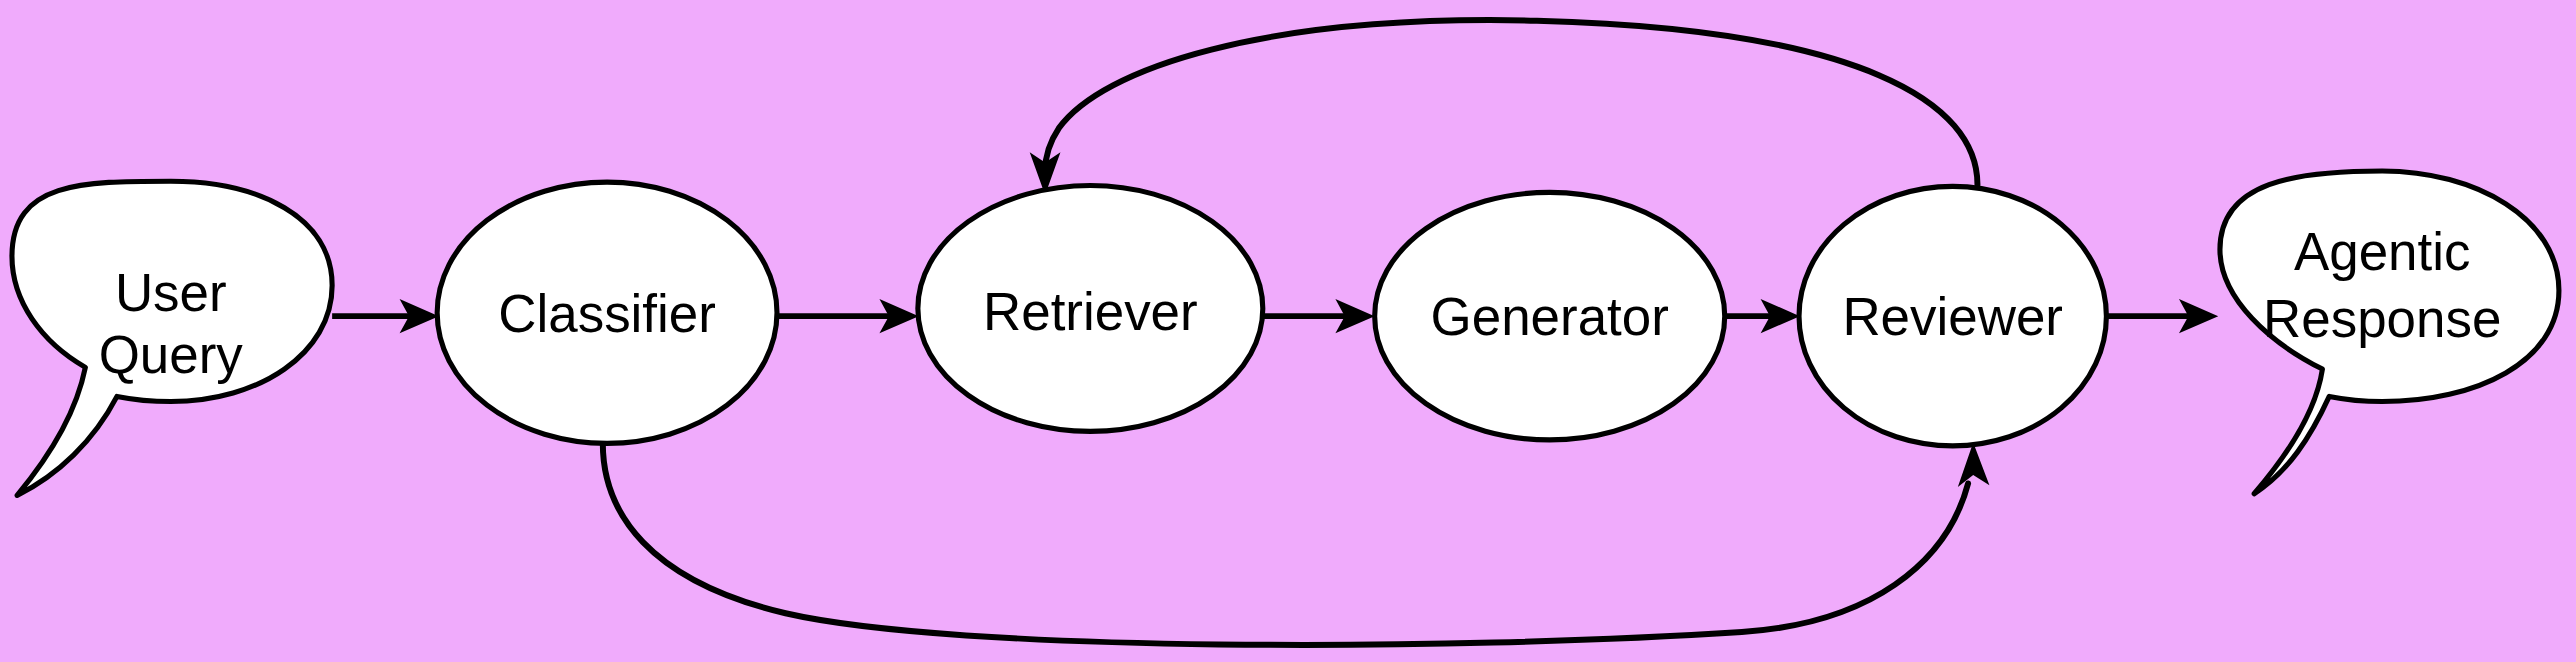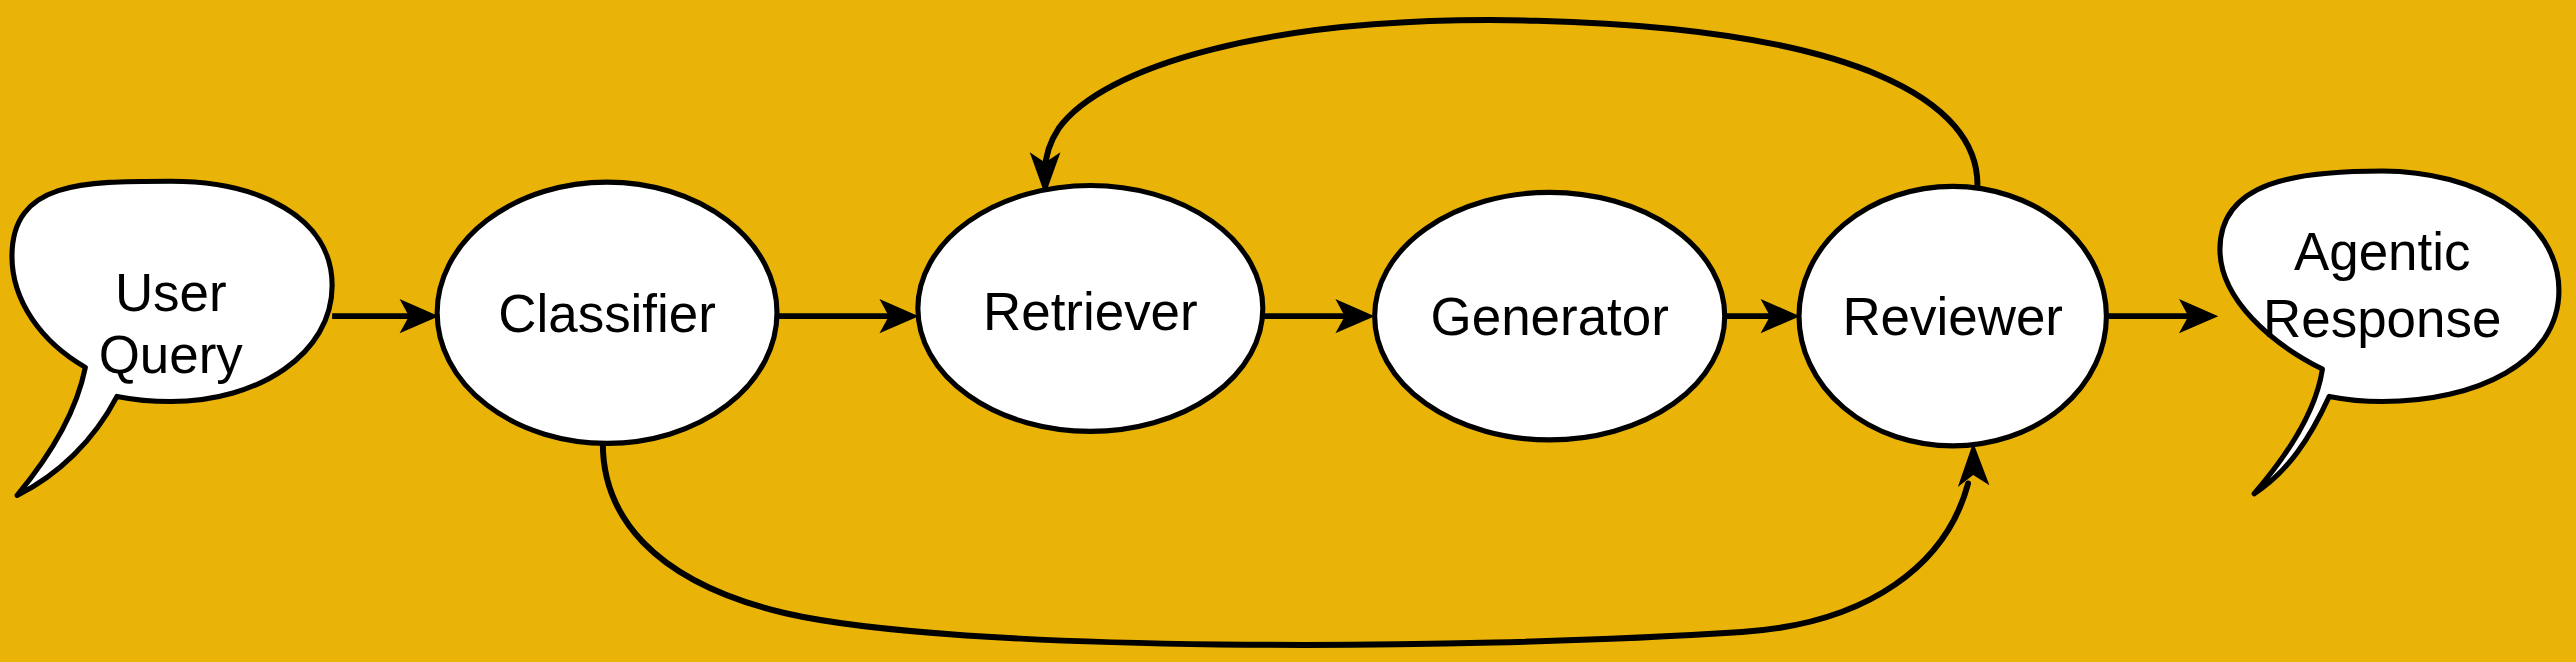--- a/index.html
+++ b/index.html
@@ -11,21 +11,21 @@
   body {
     width: 2576px;
     height: 663px;
     overflow: hidden;
     font-family: "Liberation Sans", sans-serif;
   }
   #diagram-root {
     position: relative;
     width: 2576px;
     height: 663px;
-    background: #eab308;
+    background: #f0abfc;
   }
   svg#flow-svg {
     display: block;
     width: 2576px;
     height: 663px;
   }
   .node-shape {
     fill: #ffffff;
     stroke: #000000;
     stroke-width: 6;

